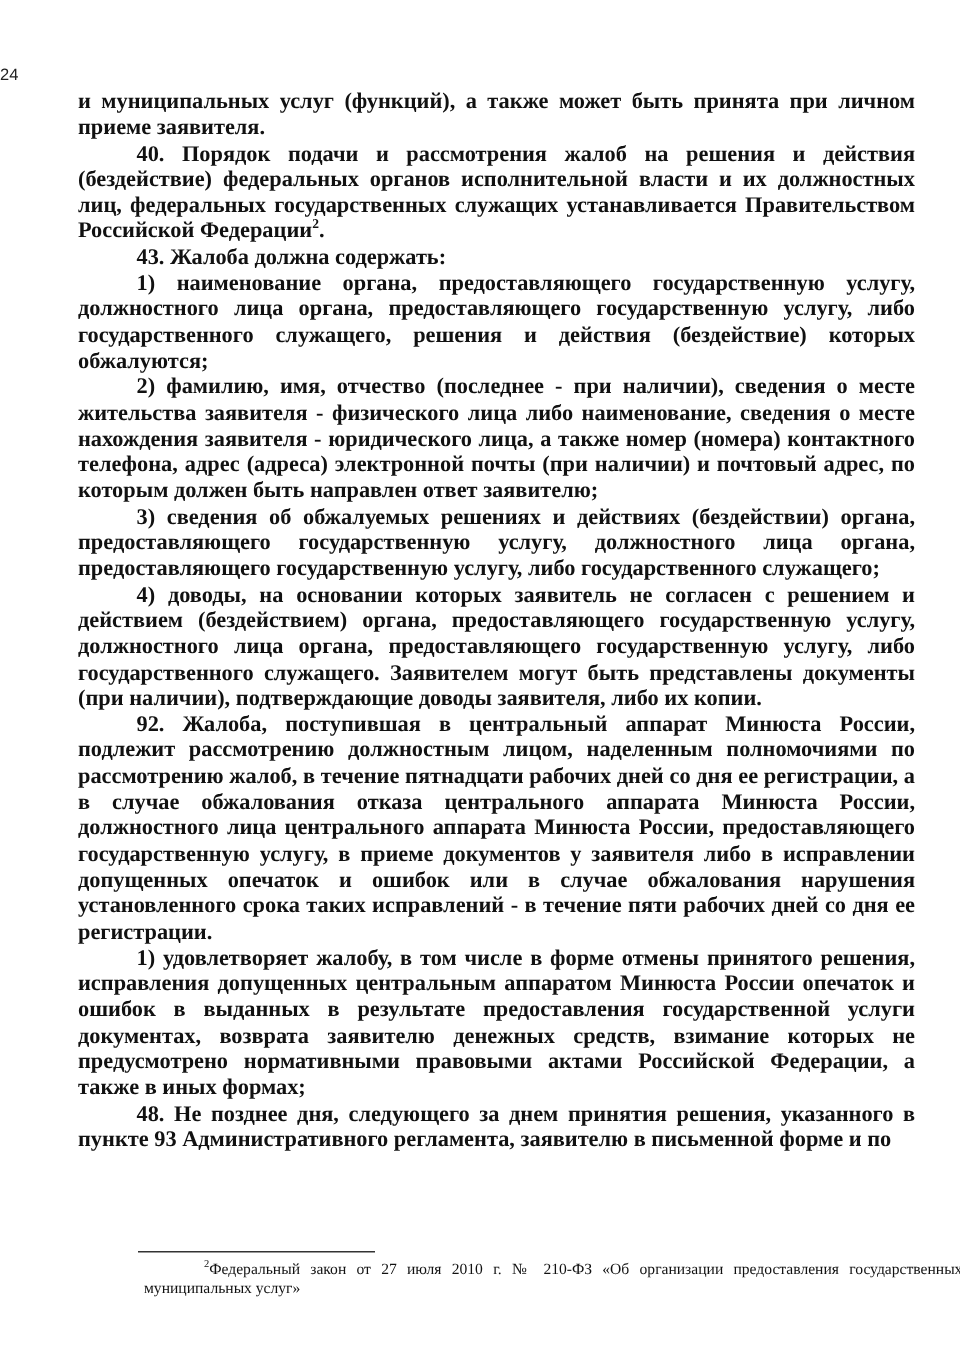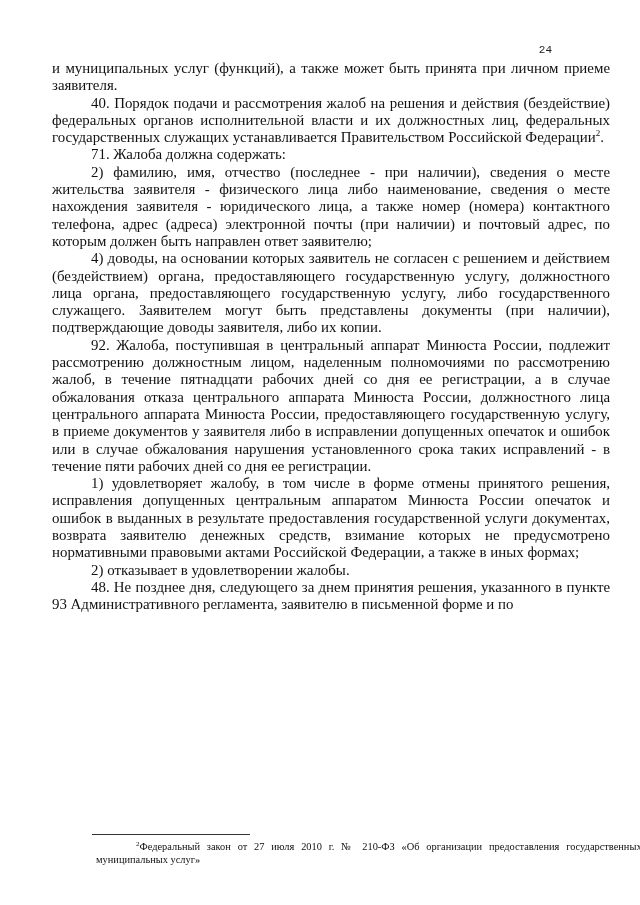--- a/index.html
+++ b/index.html
@@ -13,37 +13,38 @@
       position: relative;
       overflow: hidden;
       color: #111111;
       font-family: "Liberation Serif", "DejaVu Serif", serif;
     }
     .page-number {
       position: absolute;
       top: 44px;
       left: 0;
       width: 552px;
-      text-align: right;
-      font-family: Liberation Mono, monospace;
+      text-align: left;
+      font-family: Liberation Sans, sans-serif;
       font-size: 11px;
       color: #222;
     }
     .body-text {
       position: absolute;
       top: 60px;
       left: 52px;
       width: 558px;
       font-size: 14.9px;
       line-height: 17.3px;
       text-align: justify;
     }
     .body-text p {
       margin: 0;
       text-indent: 0;
+      font-weight: bold;
     }
     .body-text p.indent {
       text-indent: 39px;
     }
     .body-text sup {
       font-size: 9px;
       line-height: 0;
       vertical-align: super;
     }
     .footnote-rule {
@@ -72,24 +73,25 @@
     }
   </style>
 </head>
 <body>
 
 <div class="page-number">24</div>
 
 <div class="body-text">
   <p><span>и муниципальных услуг (функций), а также может быть принята при личном приеме заявителя.</span></p>
   <p class="indent"><span>40. Порядок подачи и рассмотрения жалоб на решения и действия (бездействие) федеральных органов исполнительной власти и их должностных лиц, федеральных государственных служащих устанавливается Правительством Российской Федерации</span><sup>2</sup><span>.</span></p>
-  <p class="indent"><span>71. Жалоба должна содержать:</span></p>
+  <p class="indent"><span>43. Жалоба должна содержать:</span></p>
+  <p class="indent"><span>1) наименование органа, предоставляющего государственную услугу, должностного лица органа, предоставляющего государственную услугу, либо государственного служащего, решения и действия (бездействие) которых обжалуются;</span></p>
   <p class="indent"><span>2) фамилию, имя, отчество (последнее - при наличии), сведения о месте жительства заявителя - физического лица либо наименование, сведения о месте нахождения заявителя - юридического лица, а также номер (номера) контактного телефона, адрес (адреса) электронной почты (при наличии) и почтовый адрес, по которым должен быть направлен ответ заявителю;</span></p>
+  <p class="indent"><span>3) сведения об обжалуемых решениях и действиях (бездействии) органа, предоставляющего государственную услугу, должностного лица органа, предоставляющего государственную услугу, либо государственного служащего;</span></p>
   <p class="indent"><span>4) доводы, на основании которых заявитель не согласен с решением и действием (бездействием) органа, предоставляющего государственную услугу, должностного лица органа, предоставляющего государственную услугу, либо государственного служащего. Заявителем могут быть представлены документы (при наличии), подтверждающие доводы заявителя, либо их копии.</span></p>
   <p class="indent"><span>92. Жалоба, поступившая в центральный аппарат Минюста России, подлежит рассмотрению должностным лицом, наделенным полномочиями по рассмотрению жалоб, в течение пятнадцати рабочих дней со дня ее регистрации, а в случае обжалования отказа центрального аппарата Минюста России, должностного лица центрального аппарата Минюста России, предоставляющего государственную услугу, в приеме документов у заявителя либо в исправлении допущенных опечаток и ошибок или в случае обжалования нарушения установленного срока таких исправлений - в течение пяти рабочих дней со дня ее регистрации.</span></p>
   <p class="indent"><span>1) удовлетворяет жалобу, в том числе в форме отмены принятого решения, исправления допущенных центральным аппаратом Минюста России опечаток и ошибок в выданных в результате предоставления государственной услуги документах, возврата заявителю денежных средств, взимание которых не предусмотрено нормативными правовыми актами Российской Федерации, а также в иных формах;</span></p>
-  <p class="indent"><span>2) отказывает в удовлетворении жалобы.</span></p>
   <p class="indent"><span>48. Не позднее дня, следующего за днем принятия решения, указанного в пункте 93 Административного регламента, заявителю в письменной форме и по</span></p>
 </div>
 
 <div class="footnote-rule"></div>
 
 <div class="footnote"><sup>2</sup><span>Федеральный закон от 27 июля 2010 г. № 210-ФЗ «Об организации предоставления государственных и муниципальных услуг»</span></div>
 
 </body></html>

